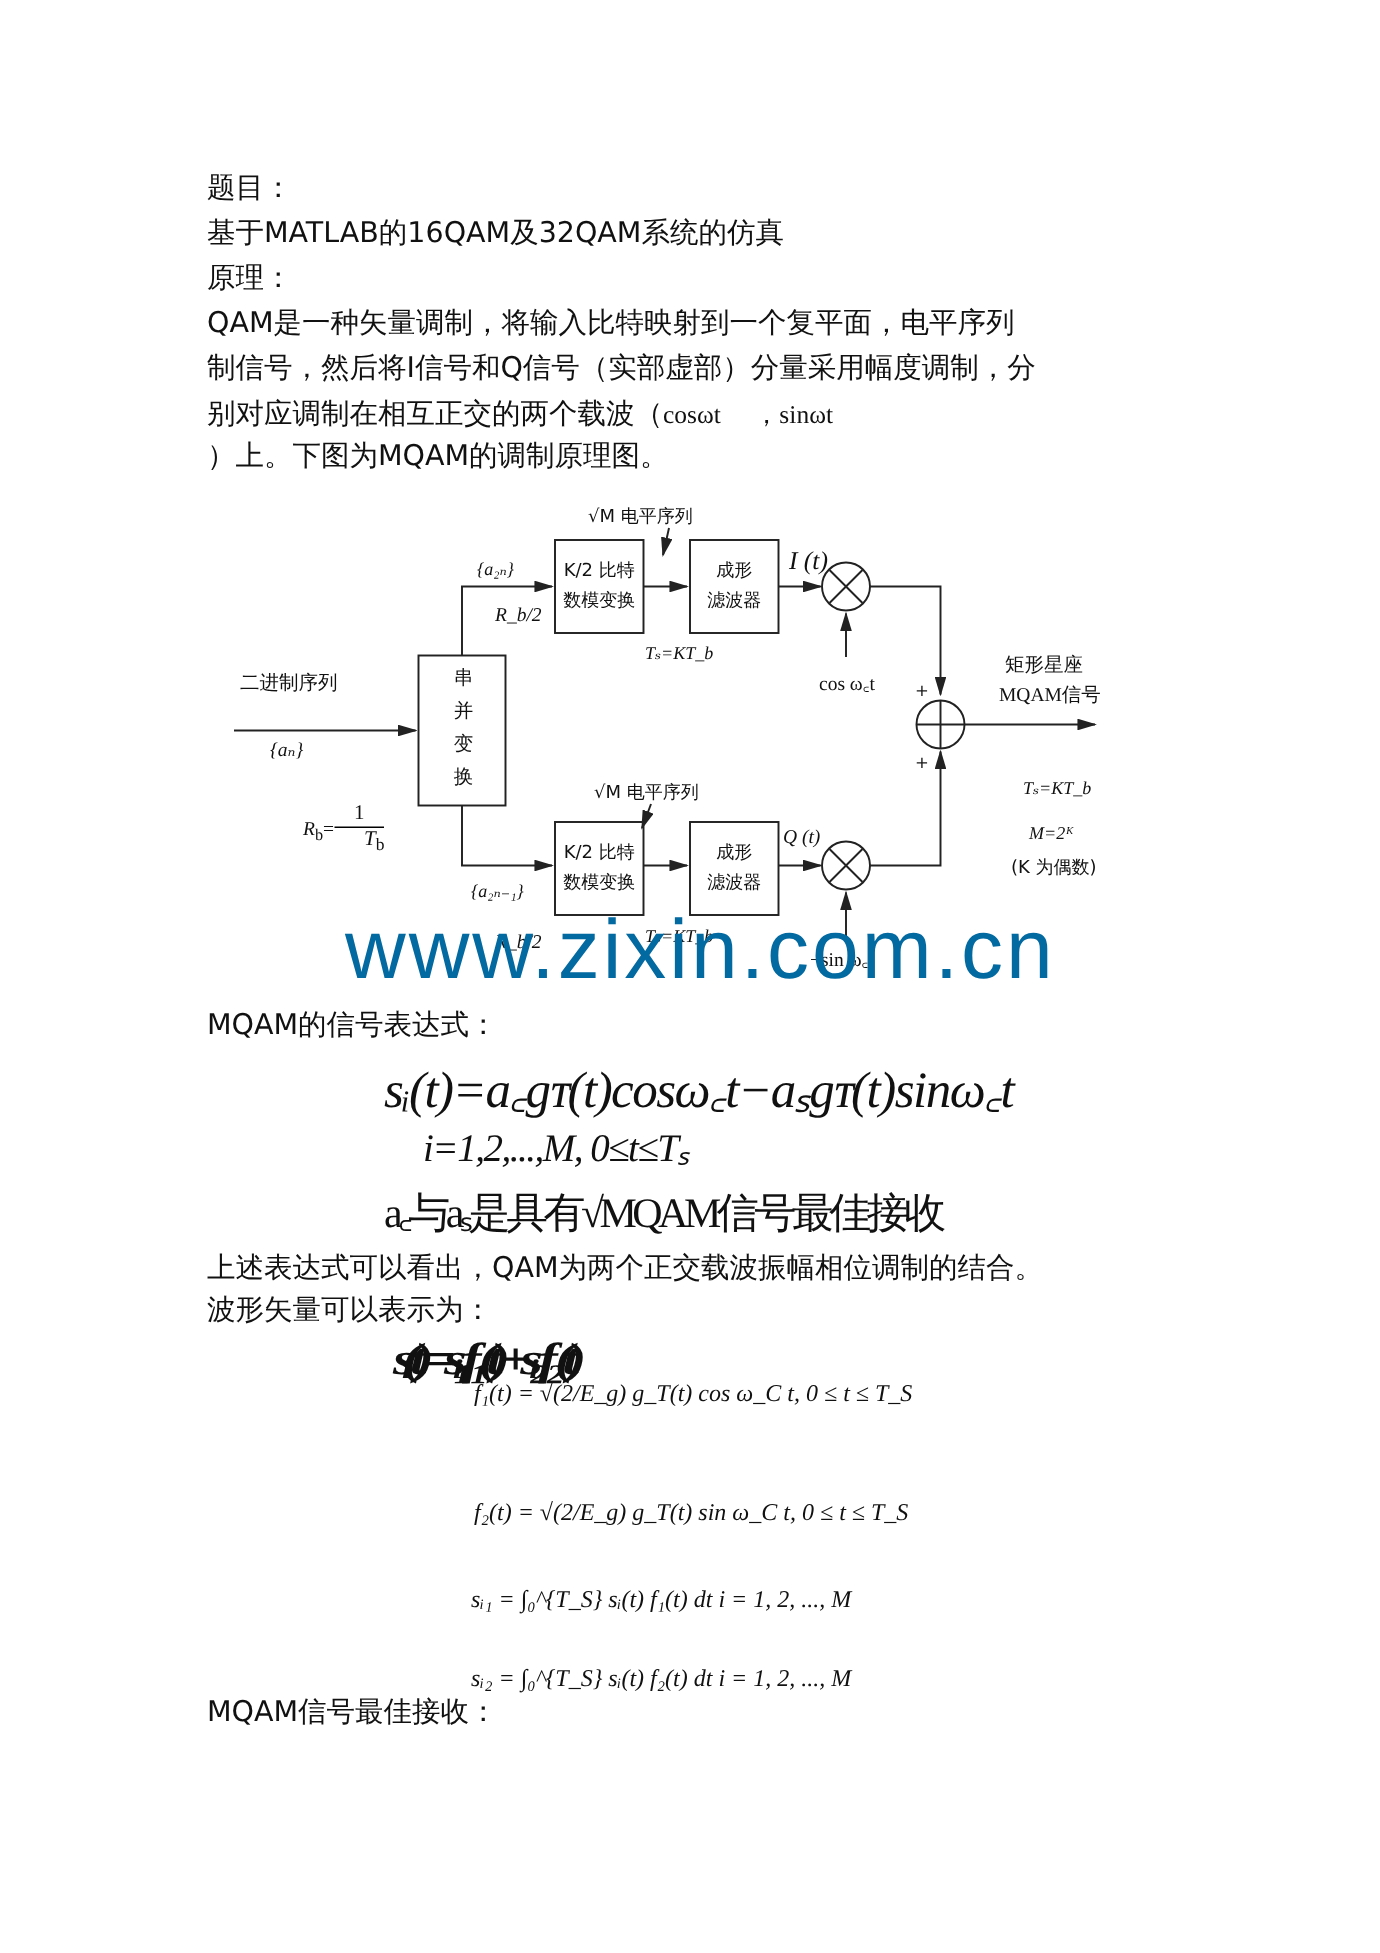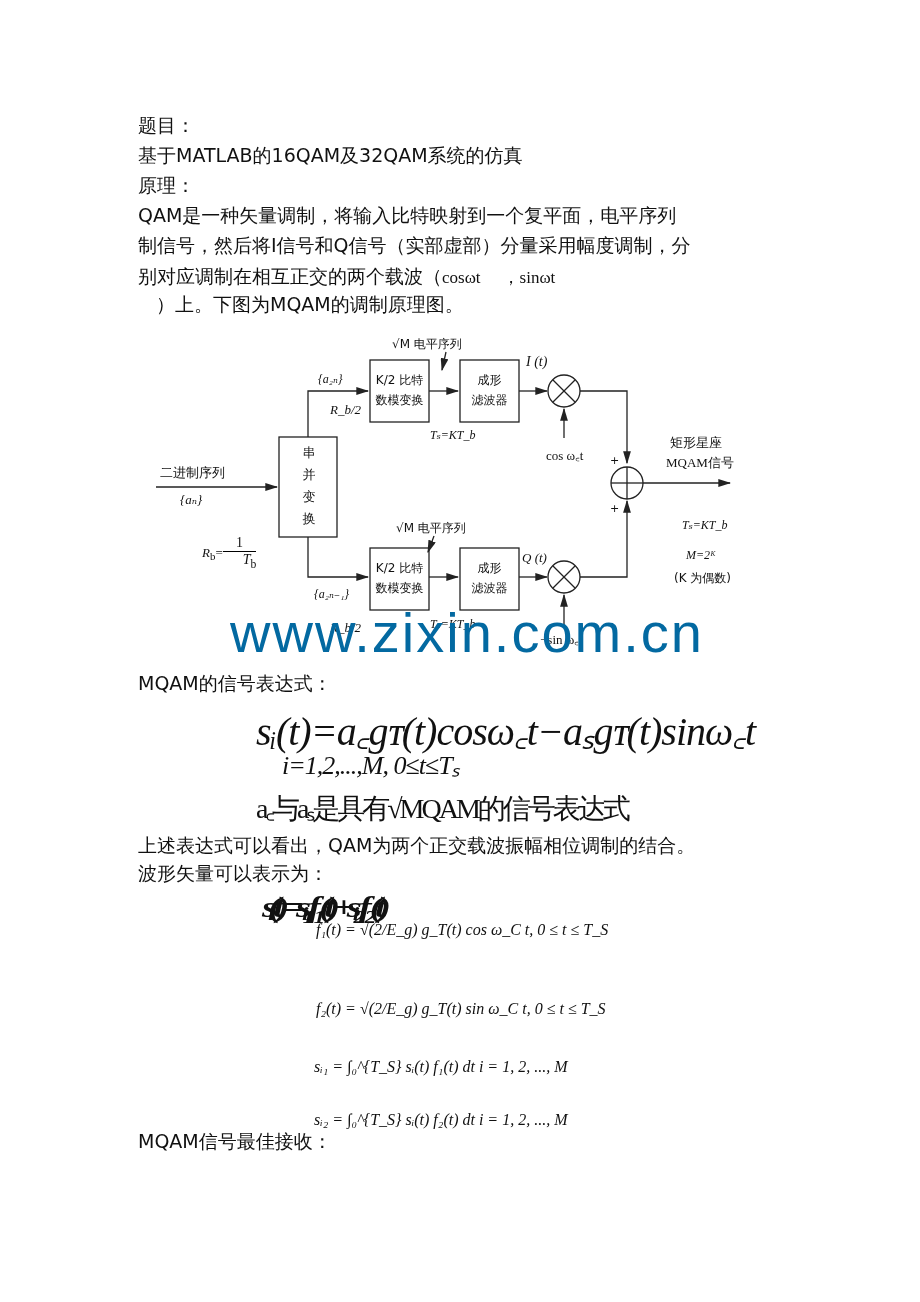--- a/index.html
+++ b/index.html
@@ -5,39 +5,39 @@
   html, body { margin:0; padding:0; background:#ffffff; }
   body { width:920px; height:1302px; position:relative; overflow:hidden;
          font-family:"DejaVu Sans", "Liberation Sans", sans-serif; color:#111; }
   .line { position:absolute; left:138px; font-size:19px; line-height:26px; white-space:nowrap; }
   .math { font-family:"Liberation Serif", "DejaVu Serif", serif; }
   .it { font-style:italic; }
   .diagram { position:absolute; left:150px; top:330px; width:600px; height:330px; }
   .watermark { position:absolute; left:230px; top:600px; font-family:"Liberation Sans", sans-serif;
                font-size:56px; color:#0369a1; letter-spacing:2px; z-index:0; }
   .eq { position:absolute; font-family:"Liberation Serif", serif; white-space:nowrap; }
-  .eq-big { font-size:40px; font-style:italic; letter-spacing:-1px; }
+  .eq-big { font-size:34px; font-style:italic; letter-spacing:-1px; }
   .eq-small { font-size:16px; }
   .frac { display:inline-block; vertical-align:middle; text-align:center; font-size:14px; line-height:16px; }
   .frac .num { display:block; border-bottom:1px solid #000; padding:0 2px; }
   .frac .den { display:block; font-style:italic;margin-left:20px; }
   .garbled { font-size:30px; font-weight:bold; font-style:italic; letter-spacing:-6px; transform:scaleX(1.3); transform-origin:left; }
 </style>
 </head>
 <body>
 
 <div class="line" style="top:112px;">题目：</div>
 <div class="line" style="top:142px;">基于MATLAB的16QAM及32QAM系统的仿真</div>
 <div class="line" style="top:172px;">原理：</div>
 <div class="line" style="top:202px;">QAM是一种矢量调制，将输入比特映射到一个复平面，电平序列</div>
 <div class="line" style="top:232px;">制信号，然后将I信号和Q信号（实部虚部）分量采用幅度调制，分</div>
 <div class="line" style="top:263px;">
   <span>别对应调制在相互正交的两个载波（</span><span class="math" style="font-size:17px;">cosωt</span><span class="math" style="font-size:17px; margin-left:22px;">，sinωt</span>
 </div>
-<div class="line" style="top:291px;margin-left:18px;">）上。下图为MQAM的调制原理图。</div>
+<div class="line" style="top:291px;">）上。下图为MQAM的调制原理图。</div>
 
 <div class="diagram">
   <svg width="600" height="330" viewBox="0 0 600 330">
     <defs>
       <marker id="ar" markerWidth="10" markerHeight="6" refX="9" refY="3" orient="auto">
         <path d="M0,0 L10,3 L0,6 Z" fill="#222"></path>
       </marker>
     </defs>
     <g stroke="#222" stroke-width="1.3" fill="none">
 
@@ -71,21 +71,21 @@
       <line x1="425" y1="236" x2="403" y2="258"></line>
       <line x1="414" y1="295" x2="414" y2="265" marker-end="url(#ar)"></line>
       <polyline points="430,247 477,247 477,171" marker-end="url(#ar)"></polyline>
 
       <line x1="296" y1="22" x2="292" y2="40" marker-end="url(#ar)"></line>
       <line x1="284" y1="206" x2="278" y2="222" marker-end="url(#ar)"></line>
     </g>
   </svg>
 
   
-  <div style="position:absolute; left:10px; top:134px; font-size:13px;">二进制序列</div>
+  <div style="position:absolute; left:10px; top:116px; font-size:13px;">二进制序列</div>
   <div class="math it" style="position:absolute; left:30px; top:162px; font-size:13px;">{aₙ}</div>
   <div class="math" style="position:absolute; left:52px; top:205px; font-size:13px;">
     <span class="it">R</span><sub>b</sub>=<span class="frac"><span class="num">1</span><span class="den"><span>T</span><sub style="font-style:normal">b</sub></span></span>
   </div>
   <div style="position:absolute; left:149px; top:112px; width:20px; font-size:13px; line-height:22px; text-align:center;">
     <div>串</div>
     <div>并</div>
     <div>变</div>
     <div>换</div>
   </div>
@@ -109,41 +109,41 @@
   <div style="position:absolute; left:310px; top:228px; width:59px; font-size:12px; line-height:20px; text-align:center;">
     <div>成形</div>
     <div>滤波器</div>
   </div>
 
   <div style="position:absolute; left:242px; top:6px; font-size:12px;">√M 电平序列</div>
   <div style="position:absolute; left:246px; top:190px; font-size:12px;">√M 电平序列</div>
   <div class="math it" style="position:absolute; left:280px; top:98px; font-size:12px;">Tₛ=KT_b</div>
   <div class="math it" style="position:absolute; left:280px; top:287px; font-size:12px;">Tₛ=KT_b</div>
 
-  <div class="math it" style="position:absolute; left:376px; top:24px; font-size:14px;">I (t)</div>
+  <div class="math it" style="position:absolute; left:376px; top:34px; font-size:17px;">I (t)</div>
   <div class="math it" style="position:absolute; left:372px; top:220px; font-size:13px;">Q (t)</div>
   <div class="math" style="position:absolute; left:396px; top:116px; font-size:13px;">cos ω꜀t</div>
   <div class="math" style="position:absolute; left:390px; top:300px; font-size:13px;">−sin ω꜀t</div>
 
   <div style="position:absolute; left:460px; top:124px; font-size:11px;">+</div>
   <div style="position:absolute; left:460px; top:172px; font-size:11px;">+</div>
 
   <div style="position:absolute; left:520px; top:104px; font-size:13px;">矩形星座</div>
   <div class="math" style="position:absolute; left:516px; top:124px; font-size:13px;">MQAM信号</div>
   <div class="math it" style="position:absolute; left:532px; top:188px; font-size:12px;">Tₛ=KT_b</div>
   <div class="math it" style="position:absolute; left:536px; top:218px; font-size:12px;">M=2ᴷ</div>
   <div style="position:absolute; left:524px; top:240px; font-size:12px;">(K 为偶数)</div>
 </div>
 
 <div class="watermark">www.zixin.com.cn</div>
 
 <div class="line" style="top:670px;">MQAM的信号表达式：</div>
 <div class="eq eq-big" style="left:256px; top:702px;">sᵢ(t)=a꜀gᴛ(t)cosω꜀t−aₛgᴛ(t)sinω꜀t</div>
 <div class="eq eq-big" style="left:282px; top:746px; font-size:26px;">i=1,2,...,M,   0≤t≤Tₛ</div>
-<div class="eq eq-big" style="left:256px; top:788px; font-size:28px; font-style:normal; letter-spacing:-3px;">a꜀与aₛ是具有√MQAM的信号表达式</div>
+<div class="eq eq-big" style="left:256px; top:788px; font-size:28px; font-style:normal; letter-spacing:-3px;">a꜀与aₛ是具有√MQAM信号最佳接收</div>
 <div class="line" style="top:832px;">上述表达式可以看出，QAM为两个正交载波振幅相位调制的结合。</div>
 <div class="line" style="top:860px;">波形矢量可以表示为：</div>
 <div class="eq garbled" style="left:262px; top:890px;">sᵢ(t)=sᵢ₁f₁(t)+sᵢ₂f₂(t)</div>
 
 <div class="eq eq-small it" style="left:316px; top:921px;">f₁(t) = √(2/E_g) g_T(t) cos ω_C t,    0 ≤ t ≤ T_S</div>
 <div class="eq eq-small it" style="left:316px; top:1000px;">f₂(t) = √(2/E_g) g_T(t) sin ω_C t,    0 ≤ t ≤ T_S</div>
 <div class="eq eq-small it" style="left:314px; top:1058px;">sᵢ₁ = ∫₀^{T_S} sᵢ(t) f₁(t) dt    i = 1, 2, ..., M</div>
 <div class="eq eq-small it" style="left:314px; top:1100px;margin-top:11px;">sᵢ₂ = ∫₀^{T_S} sᵢ(t) f₂(t) dt    i = 1, 2, ..., M</div>
 
 <div class="line" style="top:1128px;">MQAM信号最佳接收：</div>

